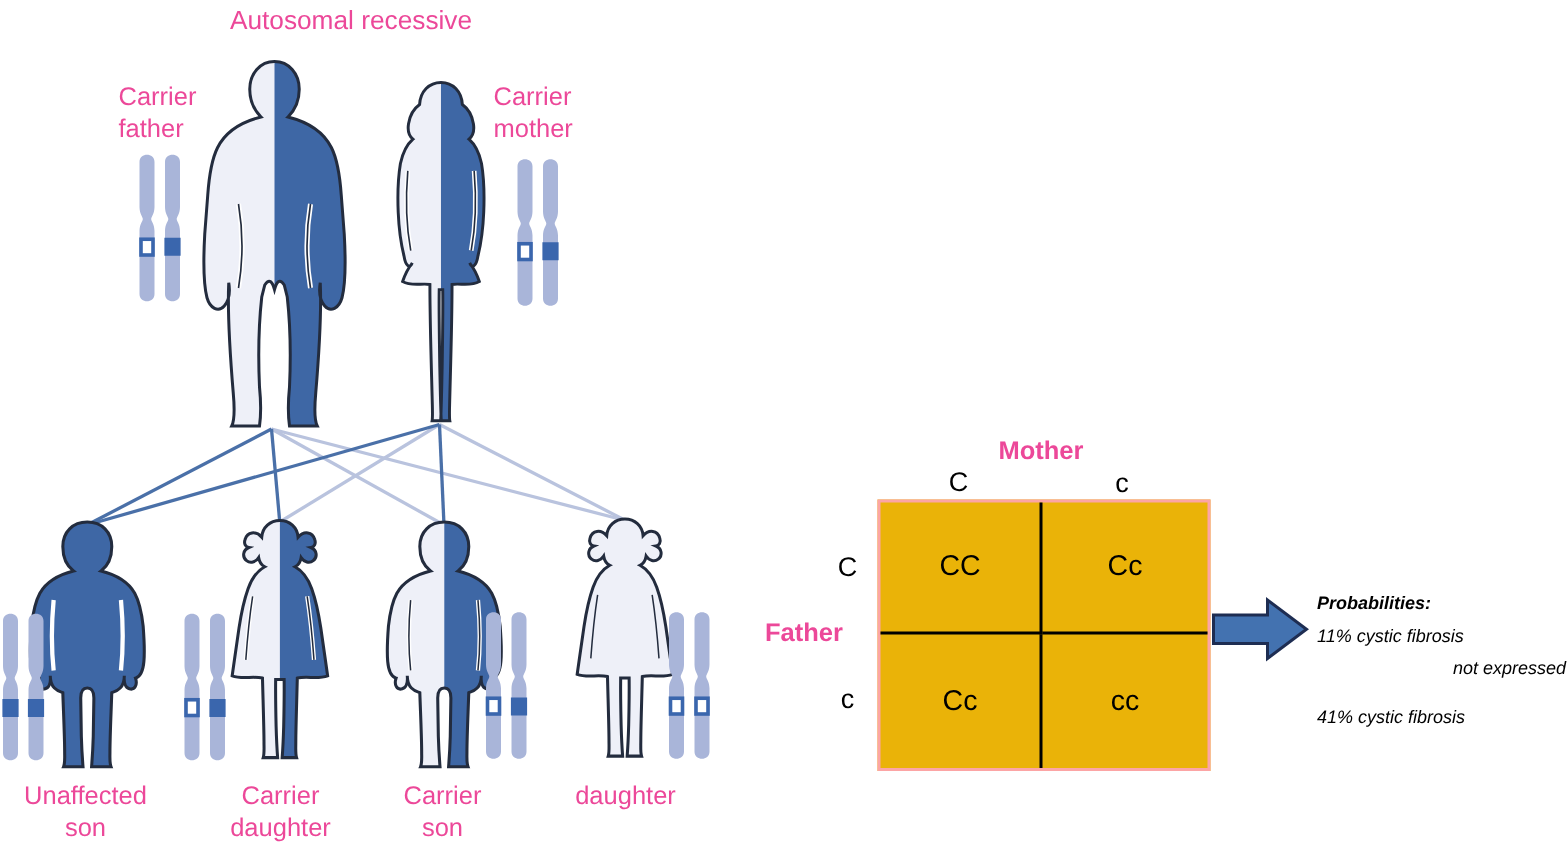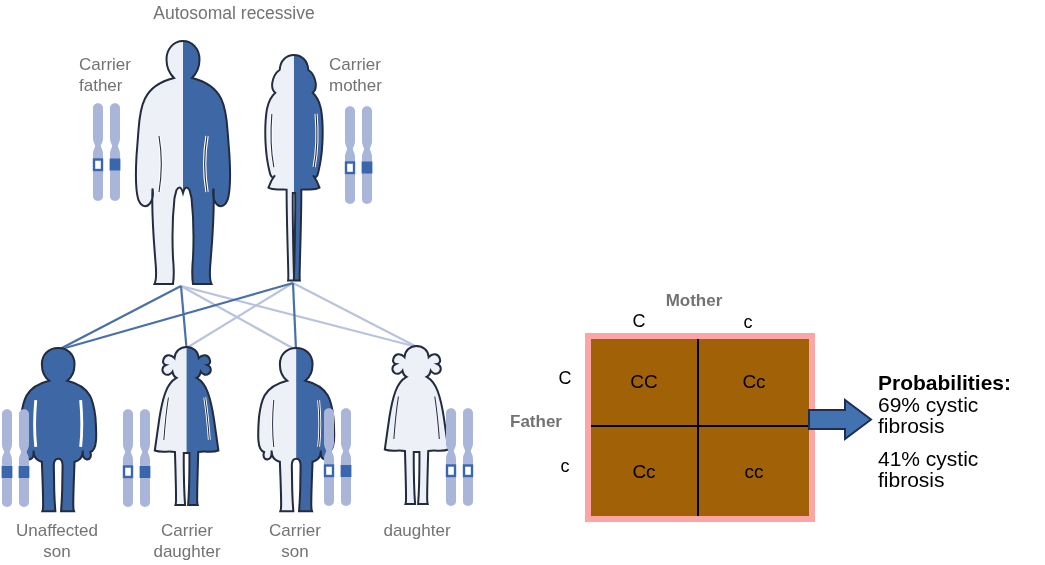--- a/index.html
+++ b/index.html
@@ -1,36 +1,36 @@
 <!DOCTYPE html>
 <html><head>
 <meta charset="utf-8">
 <style>
   html,body{margin:0;padding:0;background:#fff;}
   #stage{
     position:relative;width:1045px;height:565px;background:#fff;overflow:hidden;
     font-family:"Liberation Sans","DejaVu Sans",sans-serif;color:#000;
   }
   .abs{position:absolute;}
-  .lbl{font-size:17px;line-height:21px;color:#737373;}
+  .lbl{font-size:17px;line-height:21px;color:#ec4899;}
   .center{text-align:center;}
   .bold{font-weight:bold;}
   
   #punnett{
     left:585px;top:333px;width:218px;height:177px;
-    border:6px solid #fca5a5;display:grid;
+    border:2px solid #fca5a5;display:grid;
     grid-template-columns:108px 1fr;grid-template-rows:88px 1fr;
-    background:#a16207;
+    background:#eab308;
   }
   .pcell{display:flex;align-items:center;justify-content:center;font-size:19px;}
   .pcell.bR{border-right:2px solid #000;}
   .pcell.bB{border-bottom:2px solid #000;}
   .allele{font-size:18px;}
   
-  #probs{left:878px;top:372px;width:166px;font-size:21px;line-height:21.5px;}
+  #probs{left:878px;top:392px;width:166px;font-size:12px;line-height:21.5px;font-style:italic;}
   #probs .indent{text-align:right;}
   #probs .gap{height:11px;}
 </style>
 </head>
 <body>
 
 <div id="stage">
 
   <svg class="abs" style="left:0;top:0" width="520" height="565" viewBox="0 0 520 565">
     <defs>
@@ -269,18 +269,19 @@
     <div class="pcell bR">Cc</div>
     <div class="pcell">cc</div>
   </div>
 
   <svg class="abs" style="left:808px;top:397px;" width="66" height="46" viewBox="0 0 66 46">
     <polygon points="1,13 37,13 37,3 63,22.5 37,42 37,32 1,32" fill="#4372b0" stroke="#1e2d52" stroke-width="2" stroke-linejoin="miter"></polygon>
   </svg>
 
   <div id="probs" class="abs">
     <div class="bold">Probabilities:</div>
-    <div>69% cystic fibrosis</div>
+    <div>11% cystic fibrosis</div>
+    <div class="indent">not expressed</div>
     <div class="gap"></div>
     <div>41% cystic fibrosis</div>
   </div>
 
 </div>
 
 </body></html>

